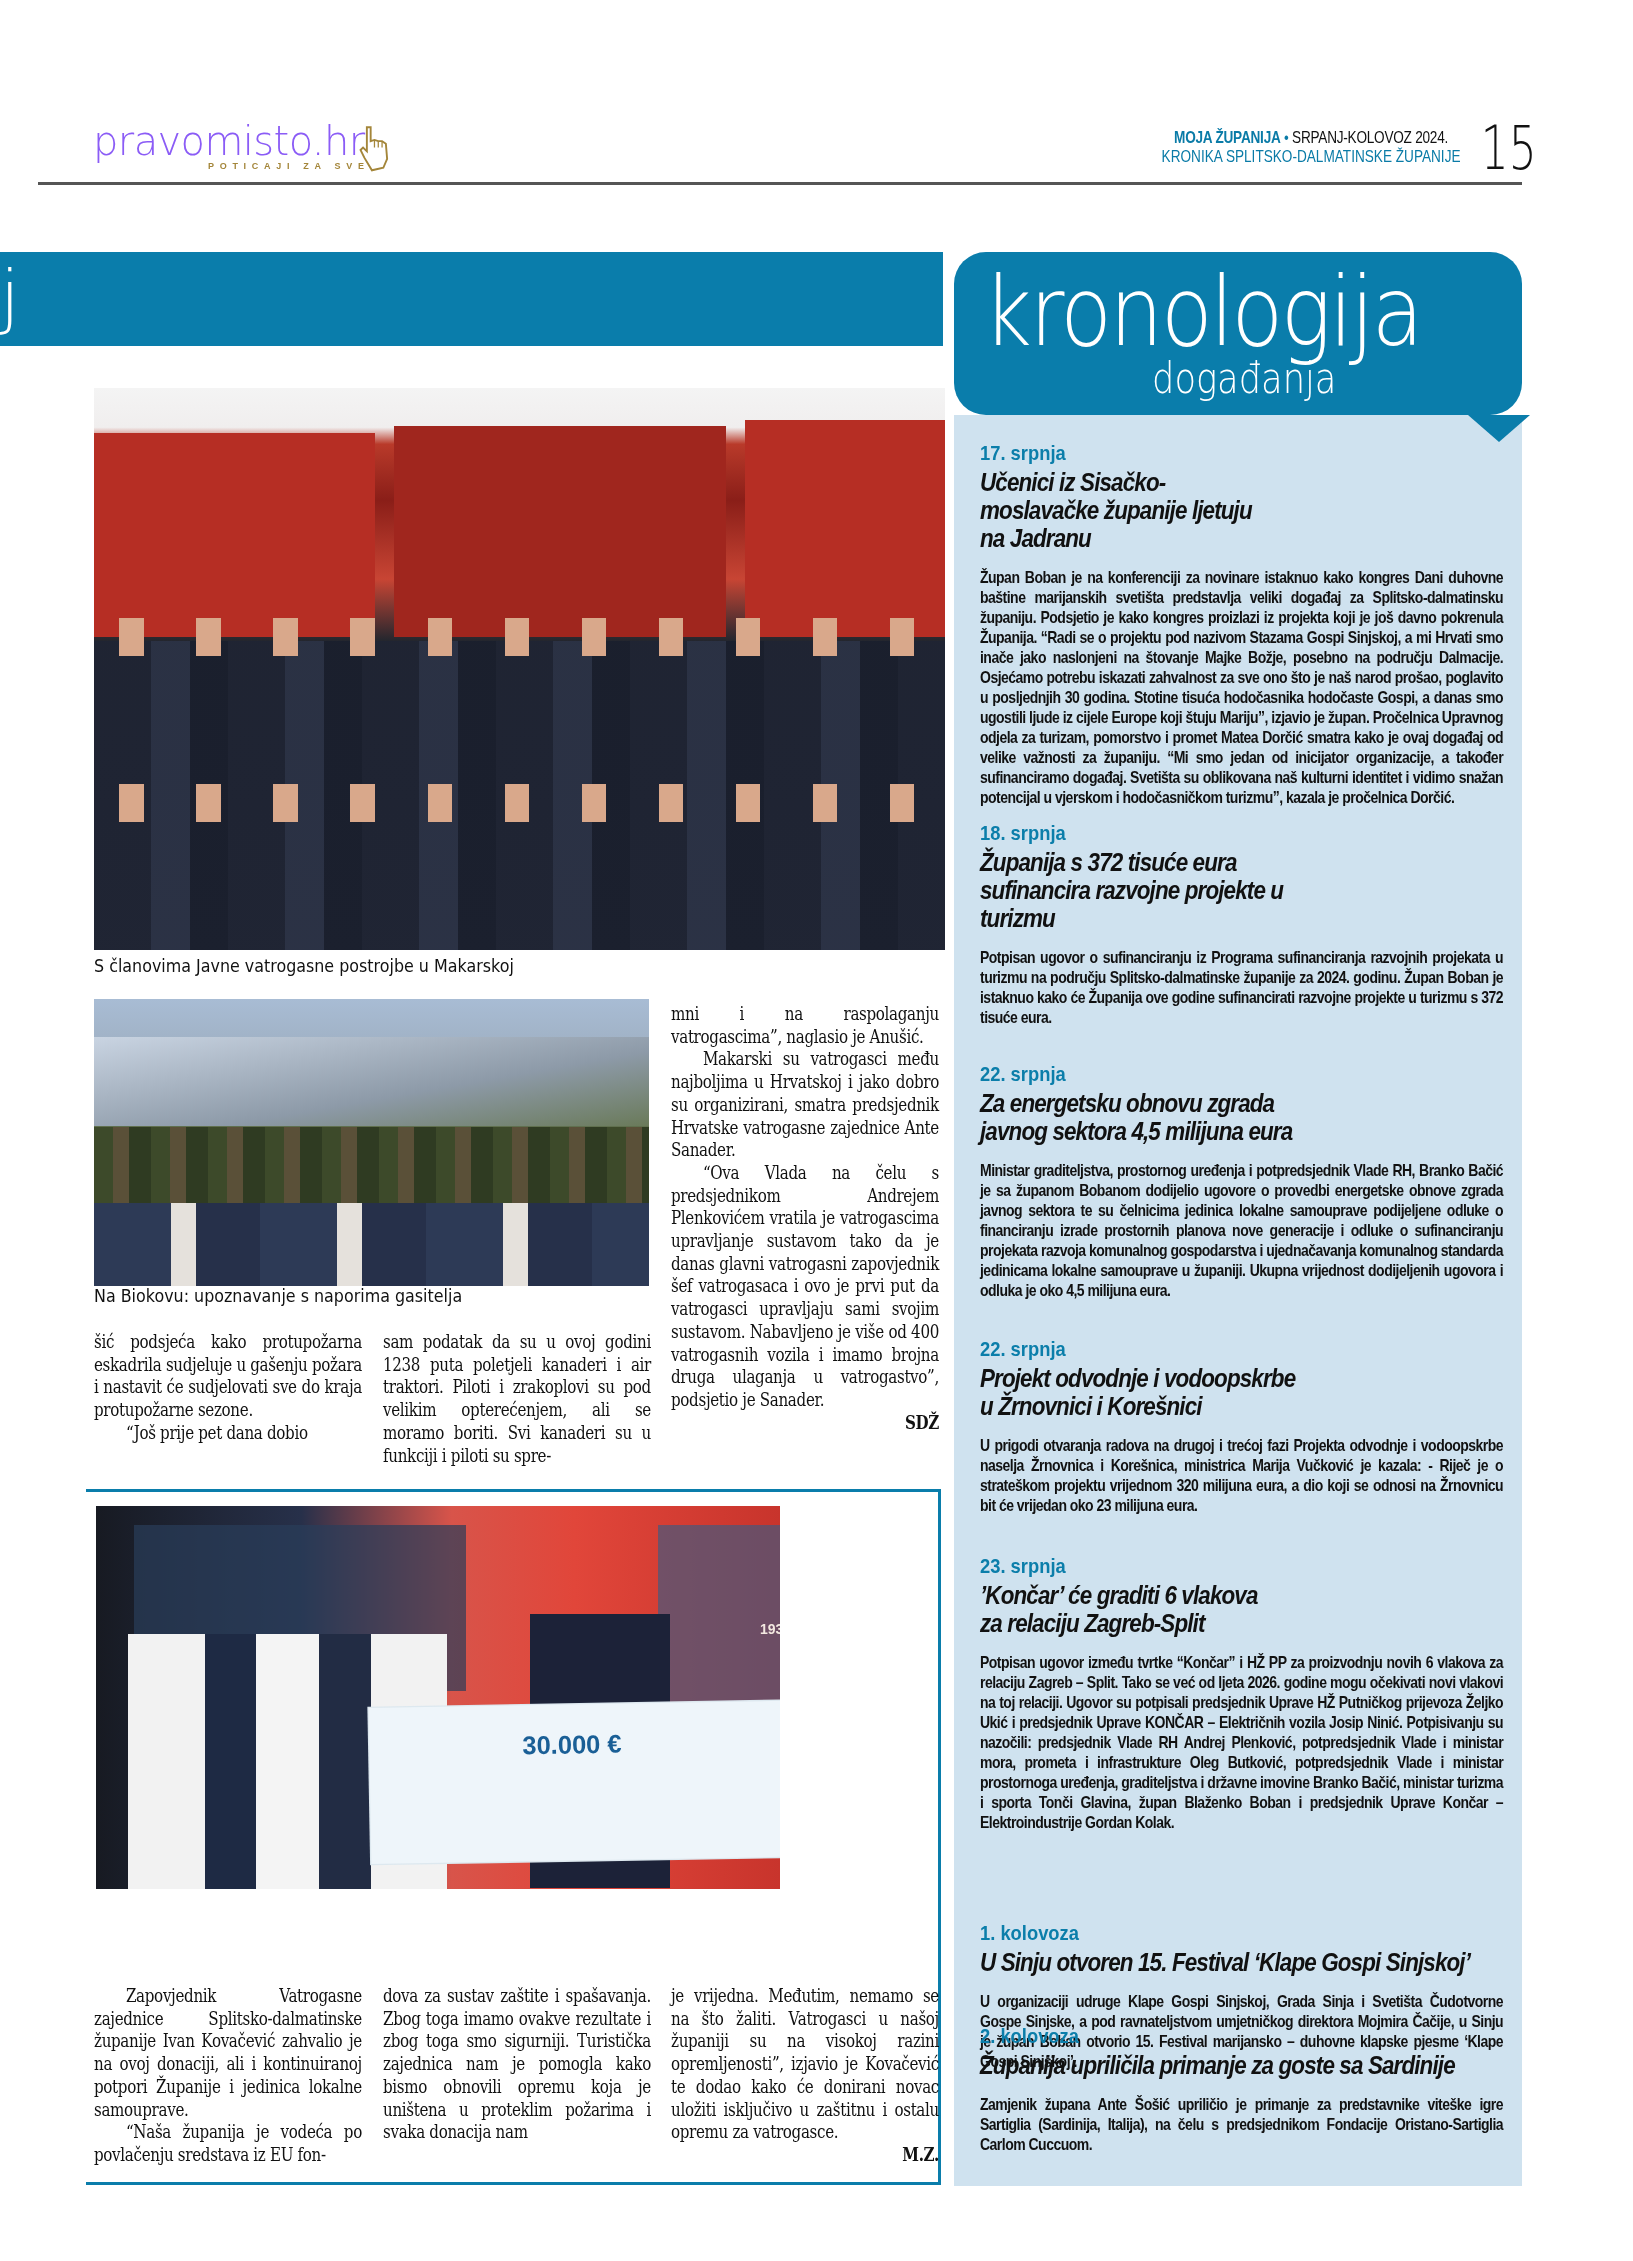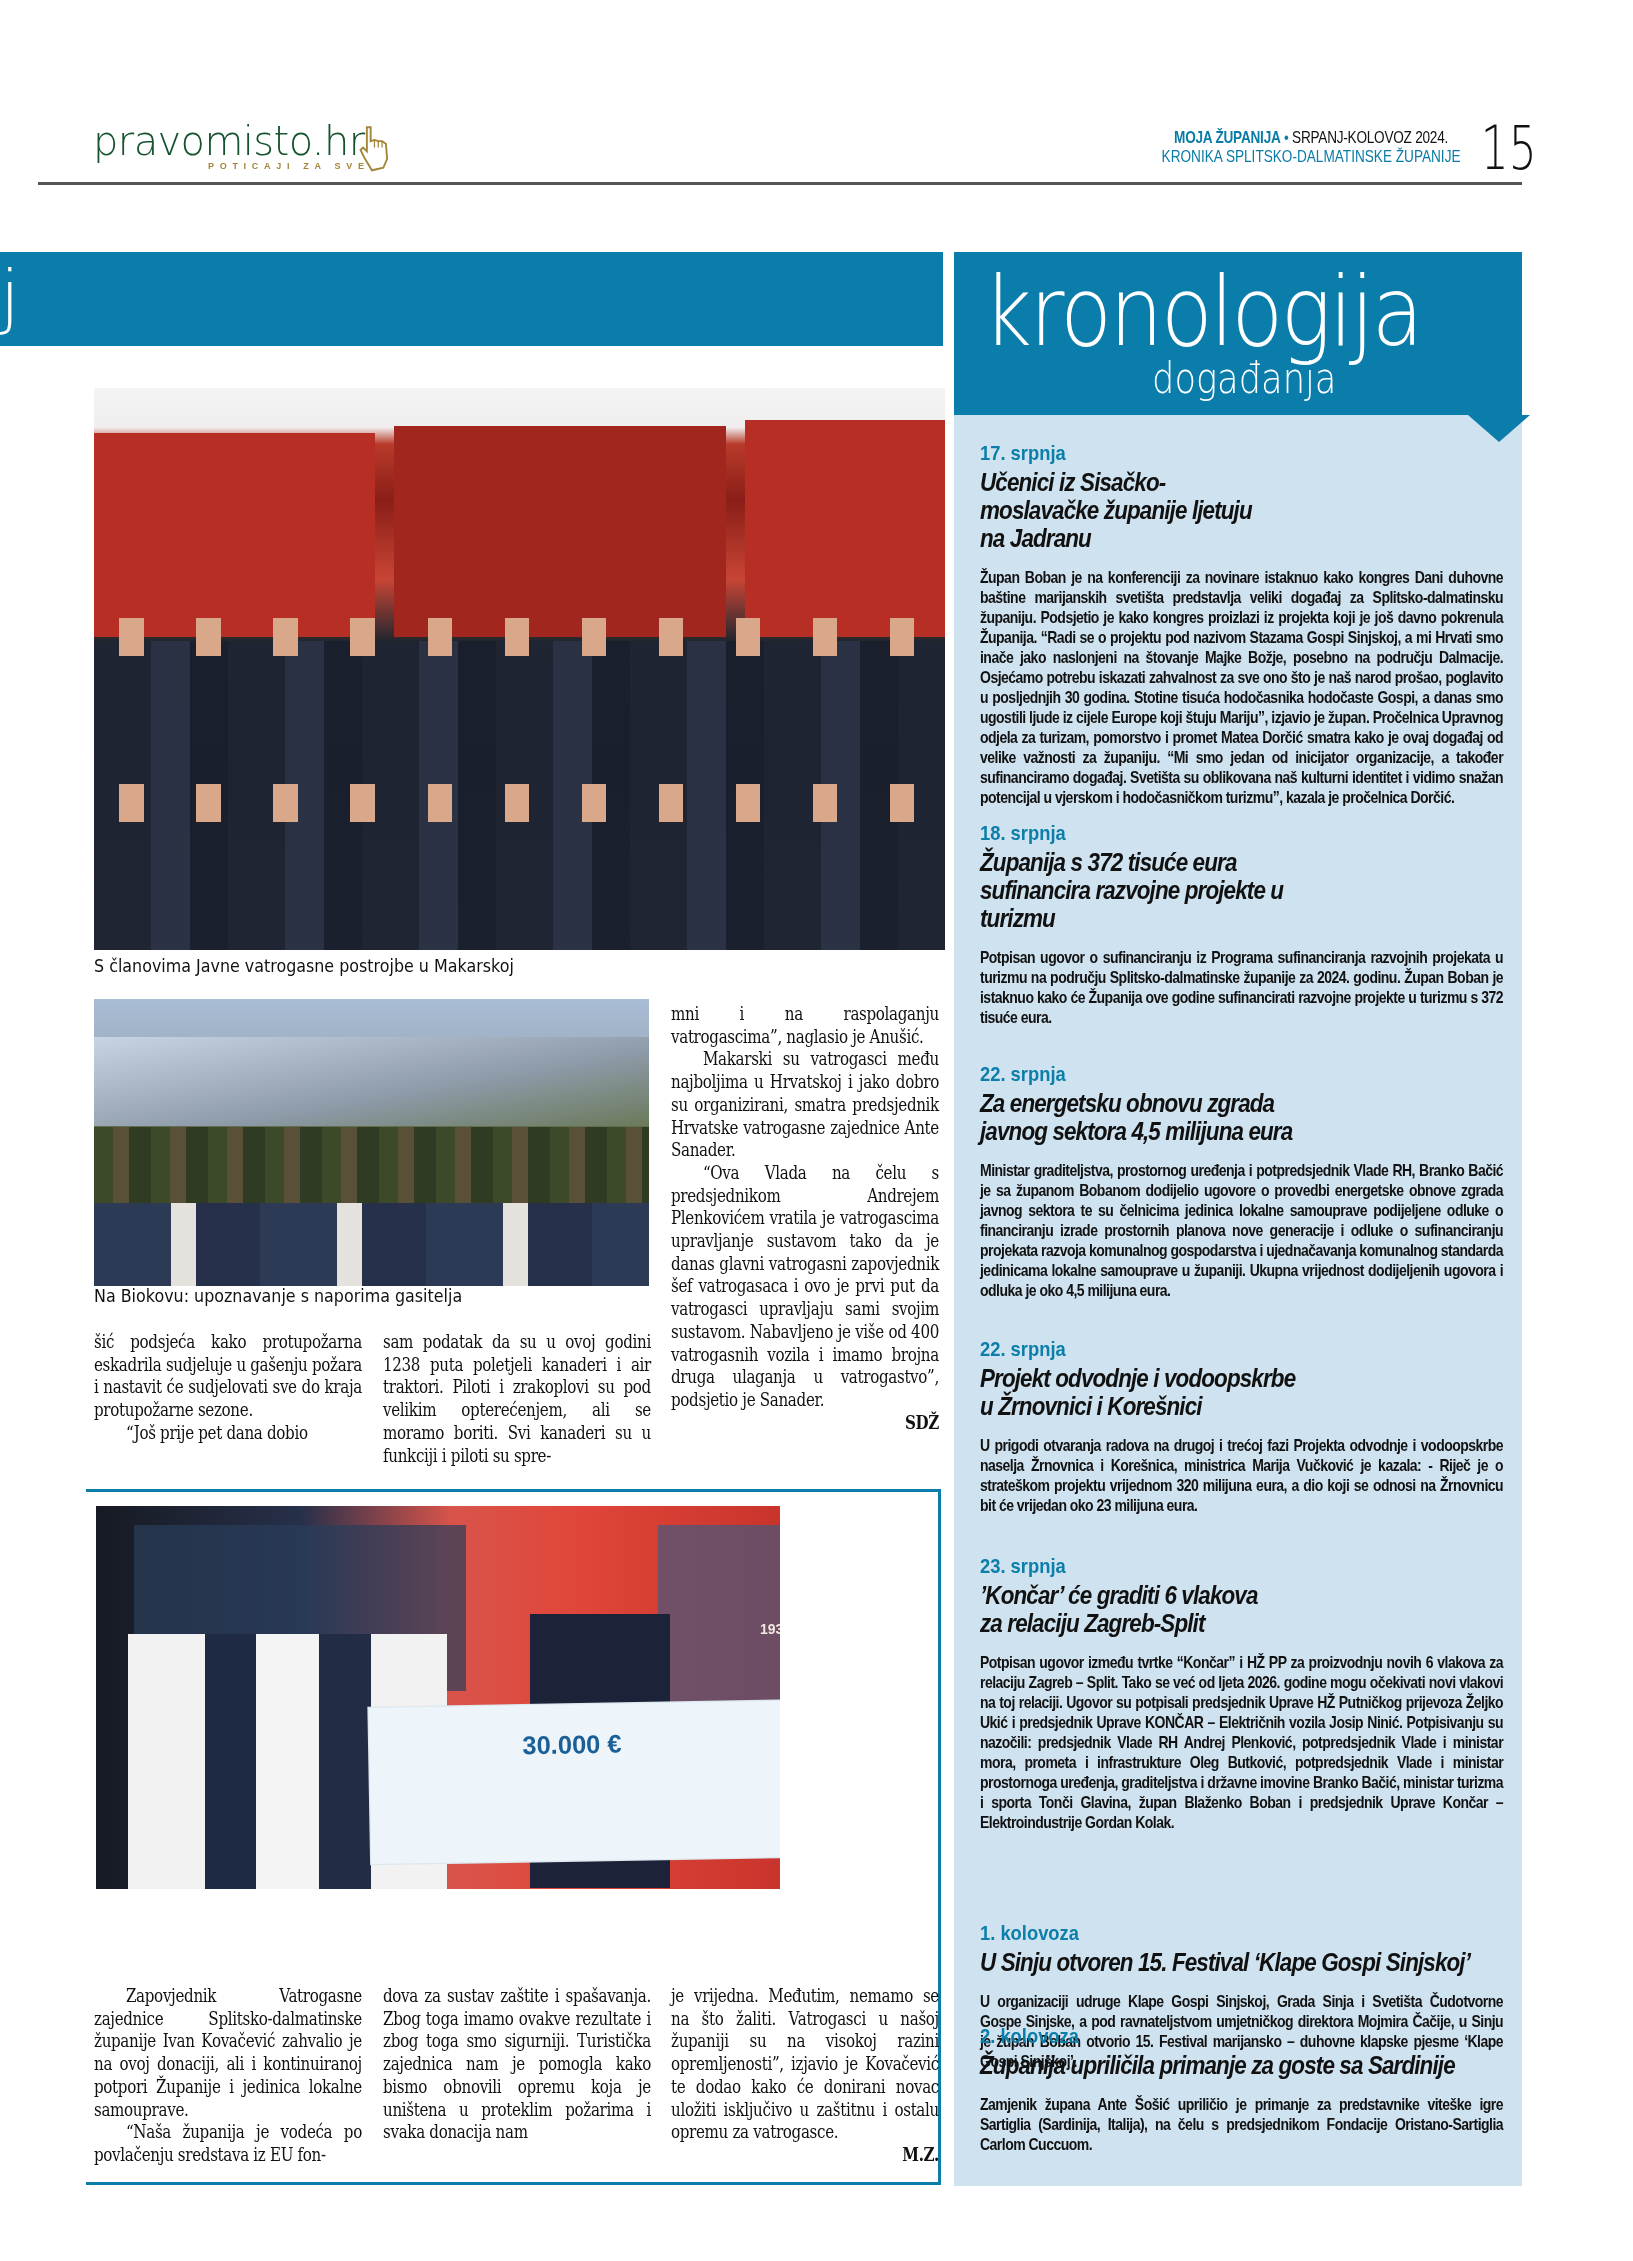--- a/index.html
+++ b/index.html
@@ -1,38 +1,38 @@
 <!DOCTYPE html>
 <html style="font-size:10.2px"><head>
 <meta charset="utf-8">
 <style>
   html, body { margin:0; padding:0; background:#ffffff; }
   body { width:1633px; height:2261px; position:relative; overflow:hidden; font-family:"Liberation Sans", sans-serif; color:#111; }
   .abs { position:absolute; }
 
   
   .logo { left:93px; top:121px; height:51px; }
-  .logo-main { font-family:"DejaVu Sans", sans-serif; font-weight:300; font-size:40px; color:#14532d; letter-spacing:-0.6px; line-height:40px; position:absolute; left:0; top:0; white-space:nowrap; }
+  .logo-main { font-family:"DejaVu Sans", sans-serif; font-weight:300; font-size:40px; color:#8b5cf6; letter-spacing:-0.6px; line-height:40px; position:absolute; left:0; top:0; white-space:nowrap; }
   .logo-tag { position:absolute; left:115px; top:40px; font-size:9px; letter-spacing:5.7px; color:#a4863a; font-weight:bold; white-space:nowrap; }
   .logo-hand { position:absolute; left:265px; top:1.3px; width:38px; height:51px; }
   .hdr-right { right:172px; top:128px; text-align:center; }
   .hdr-line1 { font-family:"Liberation Sans", sans-serif; font-size:16.6px; letter-spacing:-0.3px; white-space:nowrap; line-height:19px; transform:scaleX(0.82); transform-origin:right; }
   .hdr-line1 .pub { color:#0a7ba7; font-weight:bold; }
   .hdr-line1 .dot { color:#0a7ba7; }
   .hdr-line1 .date { color:#111; }
   .hdr-line2 { font-size:16.6px; color:#0a7ba7; white-space:nowrap; line-height:19px; transform:scaleX(0.82); transform-origin:right; }
   .page-no { right:96px; top:116px; font-size:61px; font-weight:300; line-height:64px; font-family:"DejaVu Sans", sans-serif; transform:scaleX(0.72); transform-origin:right; color:#111; }
   .hdr-rule { left:38px; top:182px; width:1484px; height:2.6px; background:#555; }
 
   
   .section-bar { left:0; top:252px; width:943px; height:94px; background:#0a7dab; }
   .section-bar-glyph { position:absolute; left:0; top:6.4px; color:#fff; font-size:70px; line-height:77px; font-family:"DejaVu Sans", sans-serif; font-weight:200; }
 
   
-  .krono-head { left:954px; top:252px; width:568px; height:163px; background:#0a7dab; }
+  .krono-head { left:954px; top:252px; width:568px; height:163px; background:#0a7dab;border-radius:32px; }
   .krono-title { position:absolute; left:29px; top:11.5px; color:#fff; font-family:"DejaVu Sans", sans-serif; font-size:96px; font-weight:300; line-height:96px; letter-spacing:-2.6px; transform:scaleX(0.88); transform-origin:left; white-space:nowrap; }
   .krono-sub { position:absolute; left:198px; top:103px; color:#fff; font-family:"DejaVu Sans", sans-serif; font-size:43px; font-weight:300; line-height:46px; transform:scaleX(0.82); transform-origin:left; white-space:nowrap; }
   .krono-tail { left:1468px; top:415px; width:0; height:0; border-left:31px solid transparent; border-right:31px solid transparent; border-top:27px solid #0a7dab; }
   .krono-panel { left:954px; top:415px; width:568px; height:1771px; background:#cfe2ef; }
 
   .entry { position:absolute; left:980px; width:523px; }
   .entry-date { color:#0b7eaa; font-weight:bold; font-size:20.4px; line-height:22px; font-family:"Liberation Sans", sans-serif; transform:scaleX(0.9); transform-origin:left; }
   .entry-title { color:#111; font-weight:bold; font-style:italic; font-size:25.5px; line-height:28px; margin-top:3.8px; letter-spacing:-1px; transform:scaleX(0.88); transform-origin:left; width:114%; }
   .entry-body { margin-top:15.3px; font-size:16.3px; line-height:20px; color:#111; text-align:justify; letter-spacing:-0.6px; font-family:"Liberation Sans", sans-serif; font-weight:bold; transform:scaleX(0.86); transform-origin:left; width:116.3%; hyphens:manual; }
 

